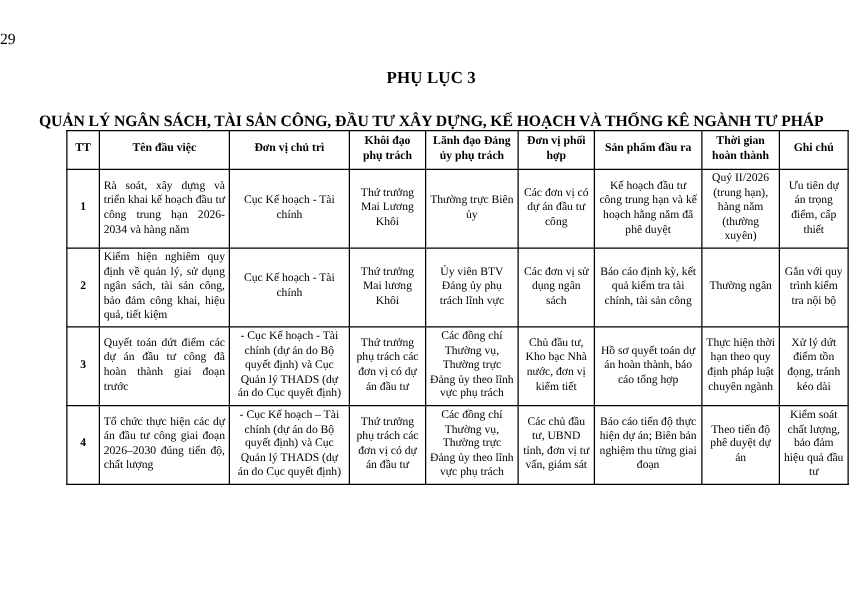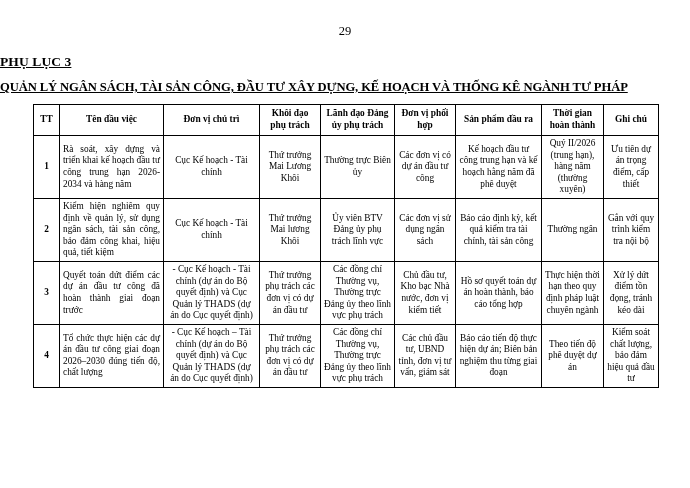--- a/index.html
+++ b/index.html
@@ -18,55 +18,55 @@
     position: relative;
     width: 690px;
     height: 488px;
     background: #ffffff;
   }
   .page-number {
     position: absolute;
     top: 24px;
     left: 0;
     width: 690px;
-    text-align: center;
     font-size: 12.5px;
     line-height: 14px;
   }
   .title-block {
     position: absolute;
     top: 53px;
     left: 0;
     width: 690px;
-    text-decoration: underline;
+    text-align: center;
   }
   .doc-title {
     font-size: 13.5px;
     font-weight: bold;
     line-height: 17px;
     letter-spacing: 0.1px;
   }
   .doc-subtitle {
     font-size: 12.6px;
     font-weight: bold;
     line-height: 17px;
-    margin-top: 9px;
+    margin-top: 19px;
     letter-spacing: -0.1px;
     white-space: nowrap;
   }
   .table-wrap {
     position: absolute;
     top: 104px;
     left: 33px;
     width: 625px;
   }
   table.plan {
     border-collapse: collapse;
     width: 625px;
     table-layout: fixed;
+    margin-left: 20px;
   }
   table.plan th, table.plan td {
     border: 1px solid #000000;
     vertical-align: middle;
     padding: 2px 3px;
     font-size: 9.3px;
     line-height: 11.6px;
   }
   table.plan th {
     text-align: center;

